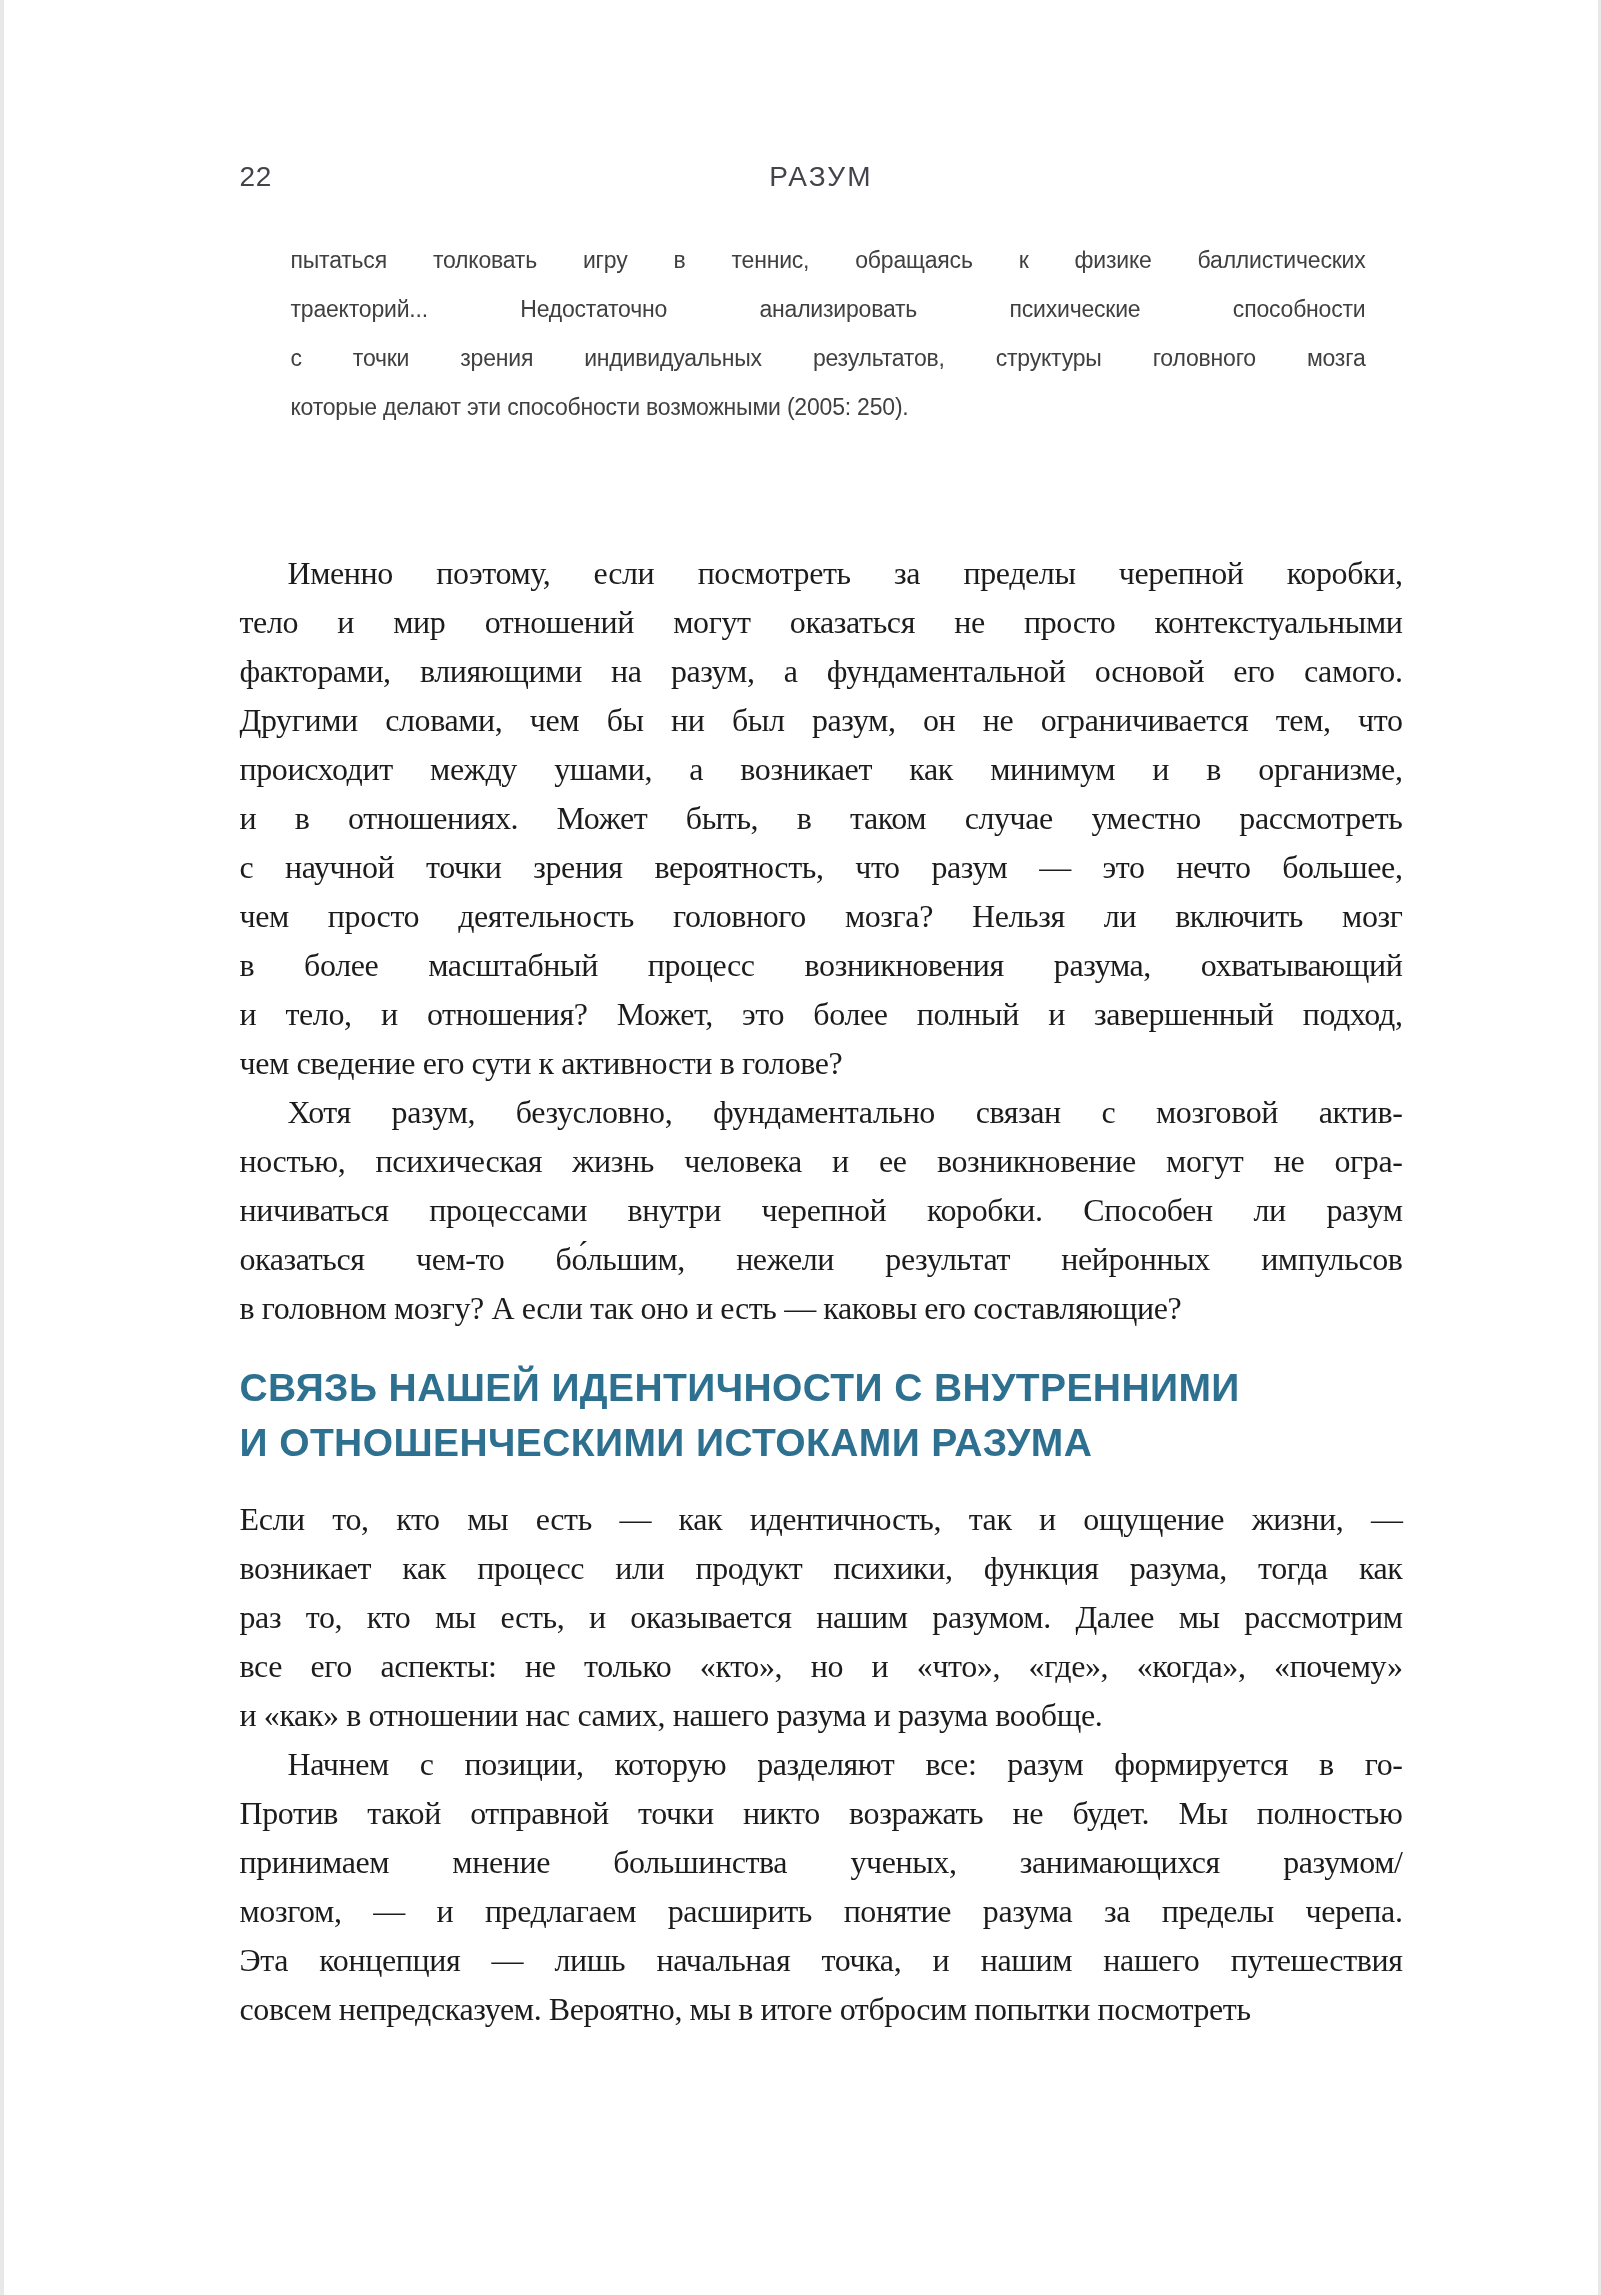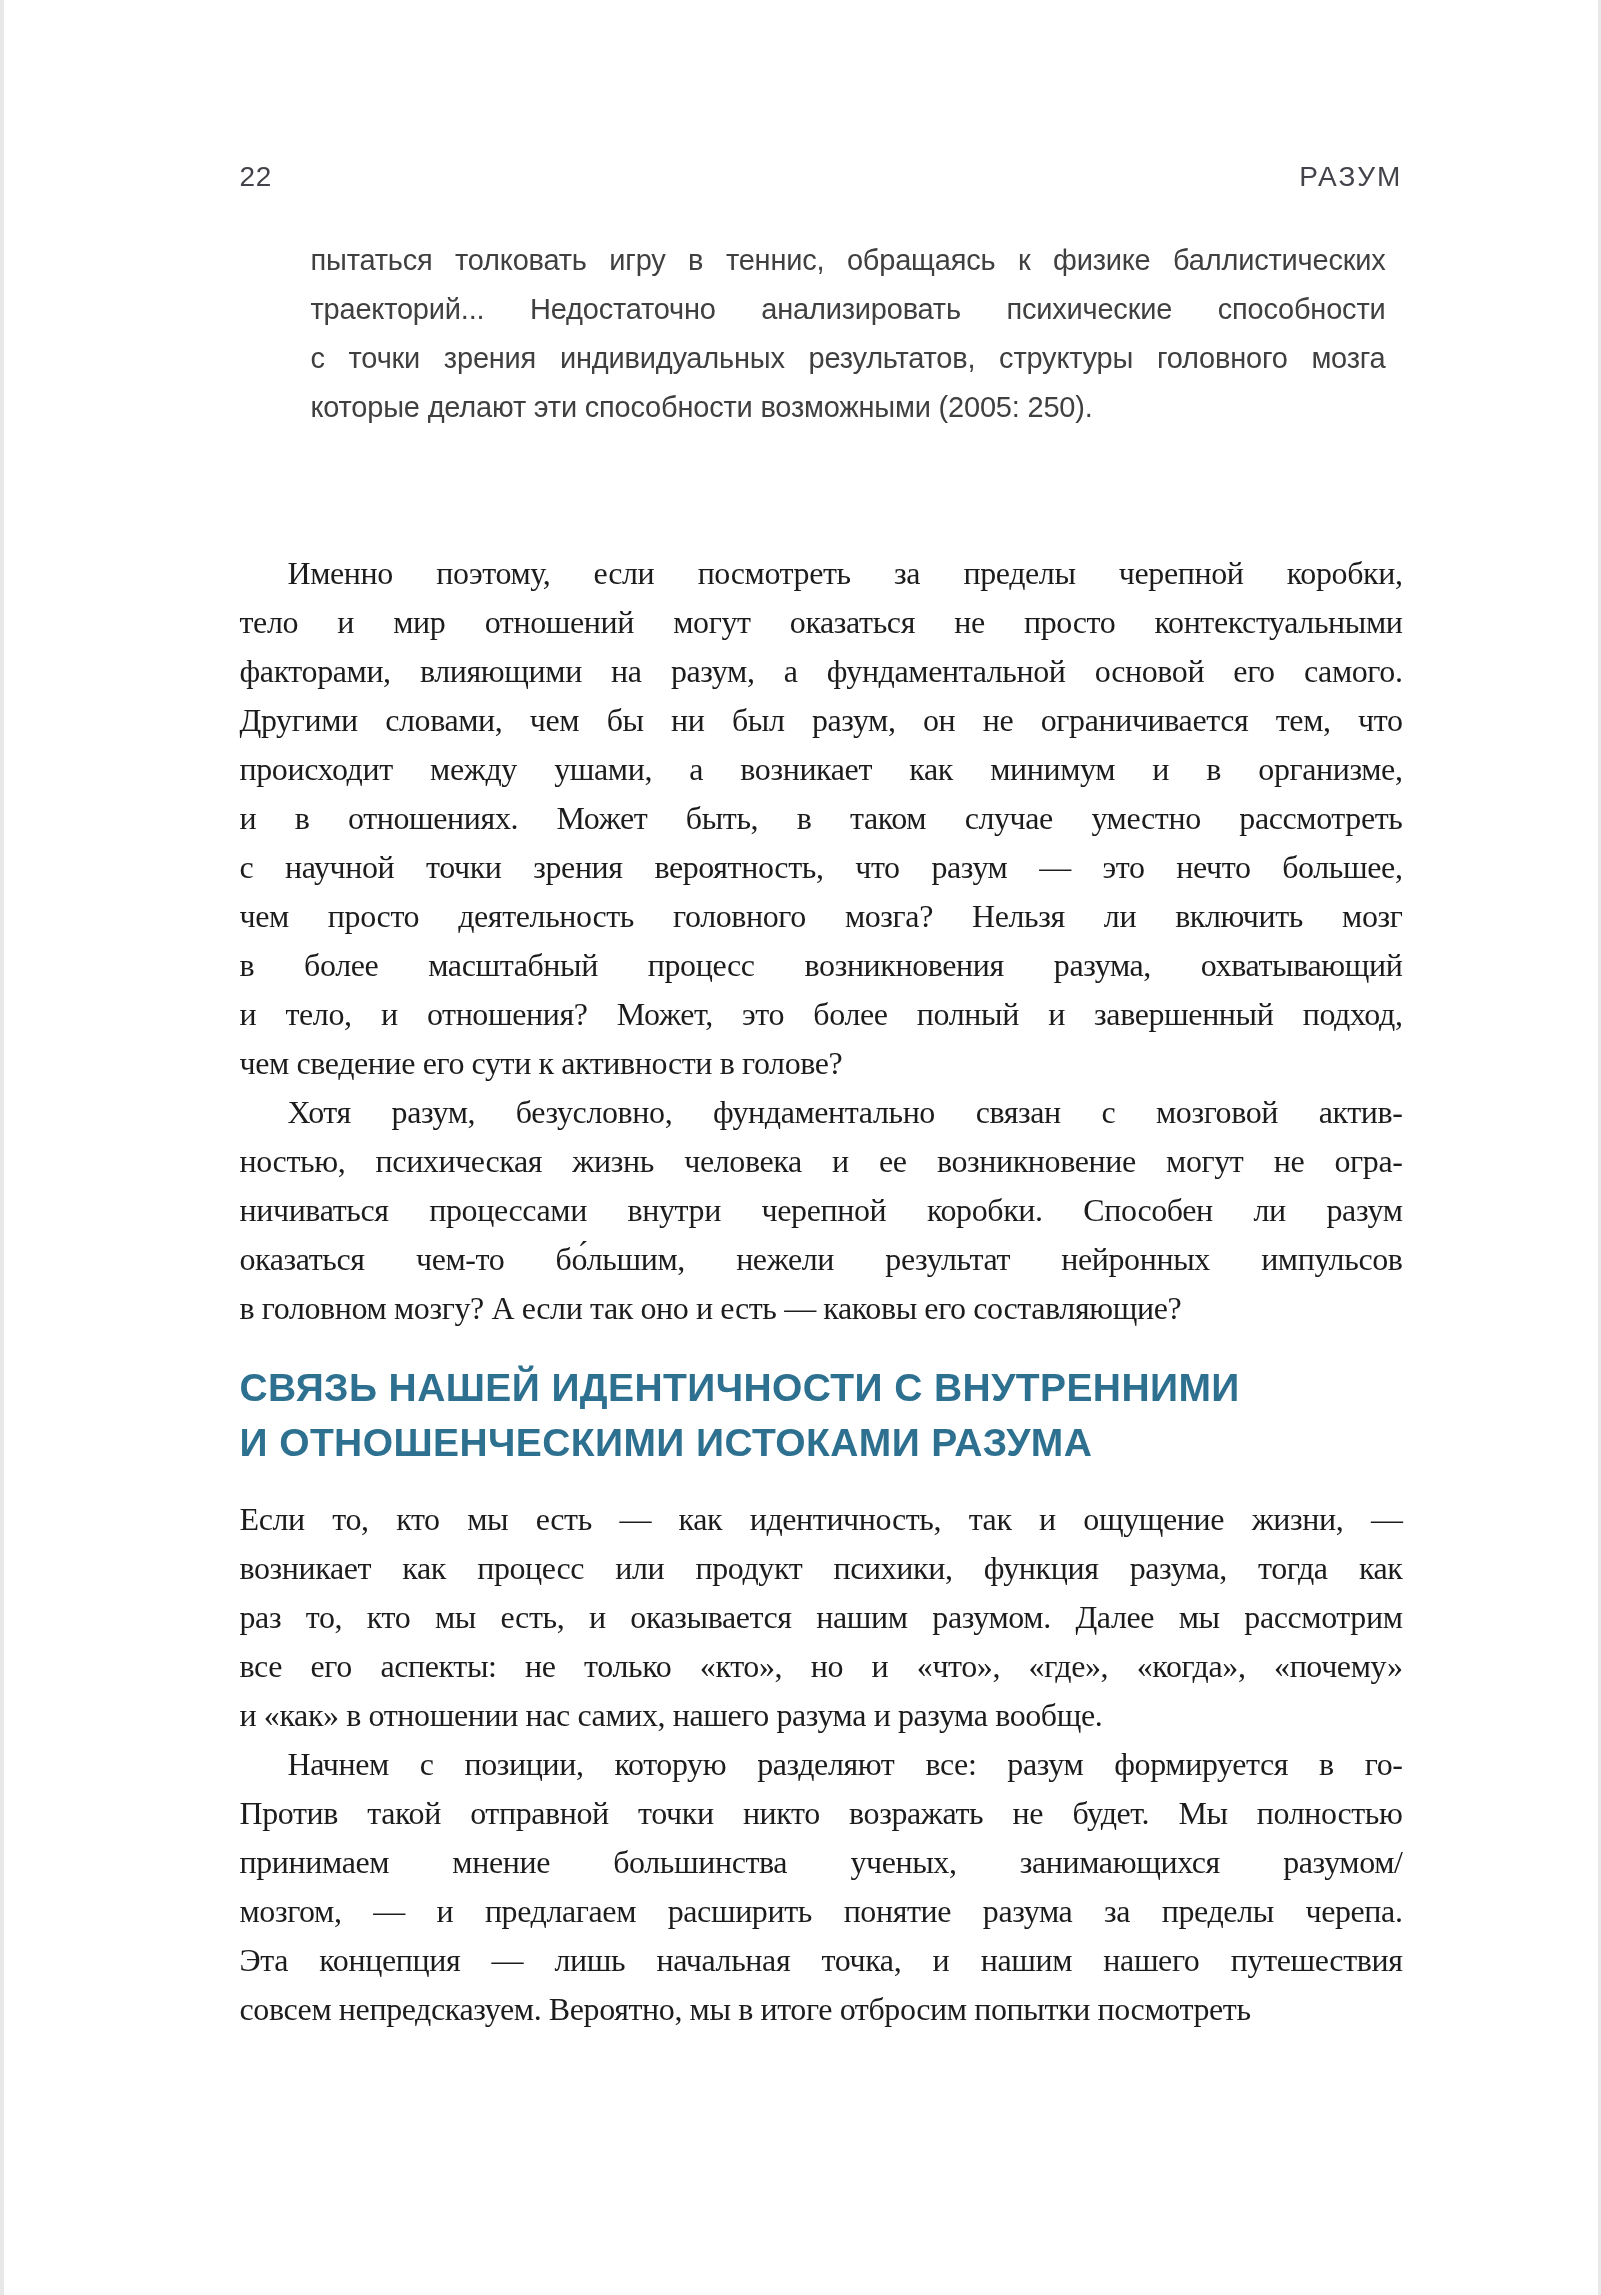--- a/index.html
+++ b/index.html
@@ -25,36 +25,35 @@
     line-height: 40px;
     color: var(--runhead-color, #43434b);
   }
   .page-number {
     position: absolute;
     left: 0;
     top: 0;
     letter-spacing: 0.8px;
   }
   .running-title {
-    text-align: right;
+    text-align: center;
     letter-spacing: 2.1px;
   }
 
   
   .quote-block {
     position: absolute;
     left: 287px;
     width: 1075px;
     top: 236px;
     font-family: "Liberation Sans", sans-serif;
-    font-size: 29px;
+    font-size: 23px;
     line-height: 49px;
     letter-spacing: -0.2px;
     color: var(--quote-color, #404040);
-    margin-left: 20px;
   }
 
   
   .body-block {
     position: absolute;
     left: 236px;
     width: 1163px;
     font-size: 32px;
     line-height: 49px;
     letter-spacing: -0.4px;

